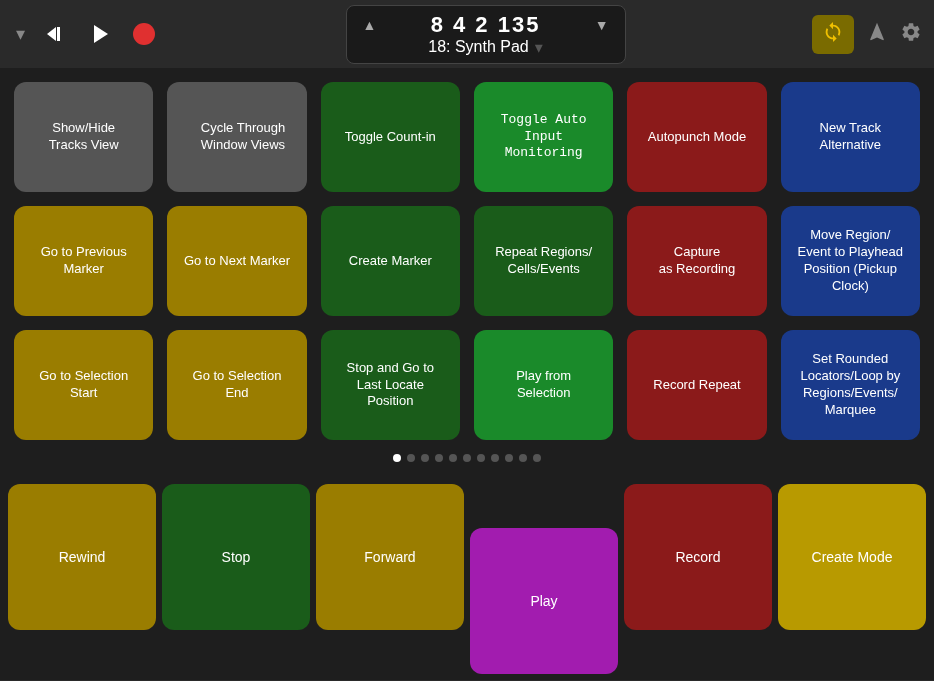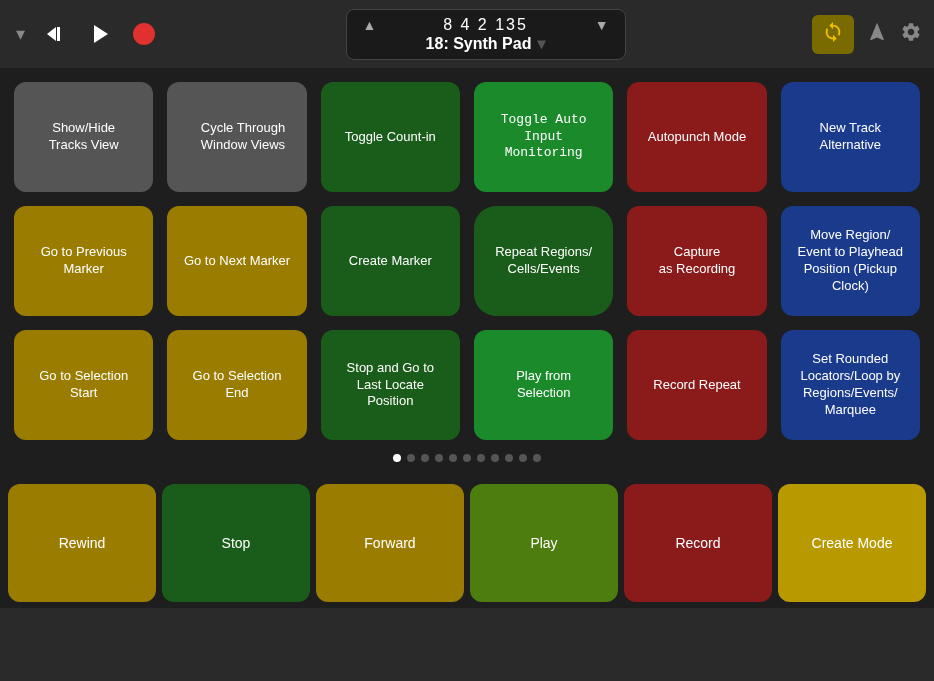--- a/index.html
+++ b/index.html
@@ -41,22 +41,22 @@
 
     .header-center-top {
       display: flex;
       align-items: center;
       gap: 8px;
       width: 100%;
       justify-content: space-between;
     }
 
     .position-display {
-      font-size: 16px;
-      font-weight: 400;
+      font-size: 22px;
+      font-weight: 700;
       color: white;
       letter-spacing: 2px;
     }
 
     .track-name {
       font-size: 16px;
       color: white;
     }
 
     .header-right {
@@ -191,26 +191,26 @@
       border-radius: 12px;
       padding: 10px 8px;
       font-size: 14px;
       font-weight: 500;
       color: white;
       cursor: pointer;
       display: flex;
       align-items: center;
       justify-content: center;
       text-align: right;
-      height: 118px;
+      height: 146px;
     }
 
     .t-gold { background: #9a7d00; }
     .t-dark-green { background: #1a5c1a; }
-    .t-bright-green { background: #4d7c0f; }
+    .t-bright-green { background: #a21caf; margin-top: 44px; }
     .t-red { background: #8b1a1a; }
     .t-gold-light { background: #b89a00; }
   </style>
 </head>
 <body>
 
 <div class="header">
   <div class="header-left">
     <button class="icon-btn">
       <span style="font-size:18px; color:#888;">▾</span>
@@ -230,21 +230,21 @@
       <div class="record-icon"></div>
     </button>
   </div>
 
   <div class="header-center">
     <div class="header-center-top">
       <button class="chevron-up">▲</button>
       <span class="position-display">8  4  2  135</span>
       <button class="chevron-down">▼</button>
     </div>
-    <div style="display:flex; align-items:flex-end; gap:6px;font-weight:bold;">
+    <div style="display:flex; align-items:center; gap:6px;">
       <span class="track-name">18: Synth Pad</span>
       <span class="dropdown-icon">▾</span>
     </div>
   </div>
 
   <div class="header-right">
     <button class="cycle-btn">
       <svg width="22" height="22" viewBox="0 0 24 24" fill="#f0c000">
         <path d="M12 4V1L8 5l4 4V6c3.31 0 6 2.69 6 6 0 1.01-.25 1.97-.7 2.8l1.46 1.46C19.54 15.03 20 13.57 20 12c0-4.42-3.58-8-8-8zm0 14c-3.31 0-6-2.69-6-6 0-1.01.25-1.97.7-2.8L5.24 7.74C4.46 8.97 4 10.43 4 12c0 4.42 3.58 8 8 8v3l4-4-4-4v3z"></path>
       </svg>
@@ -271,21 +271,21 @@
       <button class="btn btn-dark-green" style="white-space: pre-line;">Toggle Count-in</button>
       <button class="btn btn-bright-green" style="white-space: pre-line; font-family: Liberation Mono, monospace;">Toggle Auto
 Input Monitoring</button>
       <button class="btn btn-red" style="white-space: pre-line;">Autopunch Mode</button>
       <button class="btn btn-blue" style="white-space: pre-line;">New Track
 Alternative</button>
       <button class="btn btn-gold" style="white-space: pre-line;">Go to Previous
 Marker</button>
       <button class="btn btn-gold" style="white-space: pre-line;">Go to Next Marker</button>
       <button class="btn btn-dark-green" style="white-space: pre-line;">Create Marker</button>
-      <button class="btn btn-dark-green" style="white-space: pre-line; border-radius: 22px;">Repeat Regions/
+      <button class="btn btn-dark-green" style="white-space: pre-line;">Repeat Regions/
 Cells/Events</button>
       <button class="btn btn-red" style="white-space: pre-line;">Capture
 as Recording</button>
       <button class="btn btn-blue" style="white-space: pre-line;">Move Region/
 Event to Playhead
 Position (Pickup
 Clock)</button>
       <button class="btn btn-gold" style="white-space: pre-line;">Go to Selection
 Start</button>
       <button class="btn btn-gold" style="white-space: pre-line;">Go to Selection

